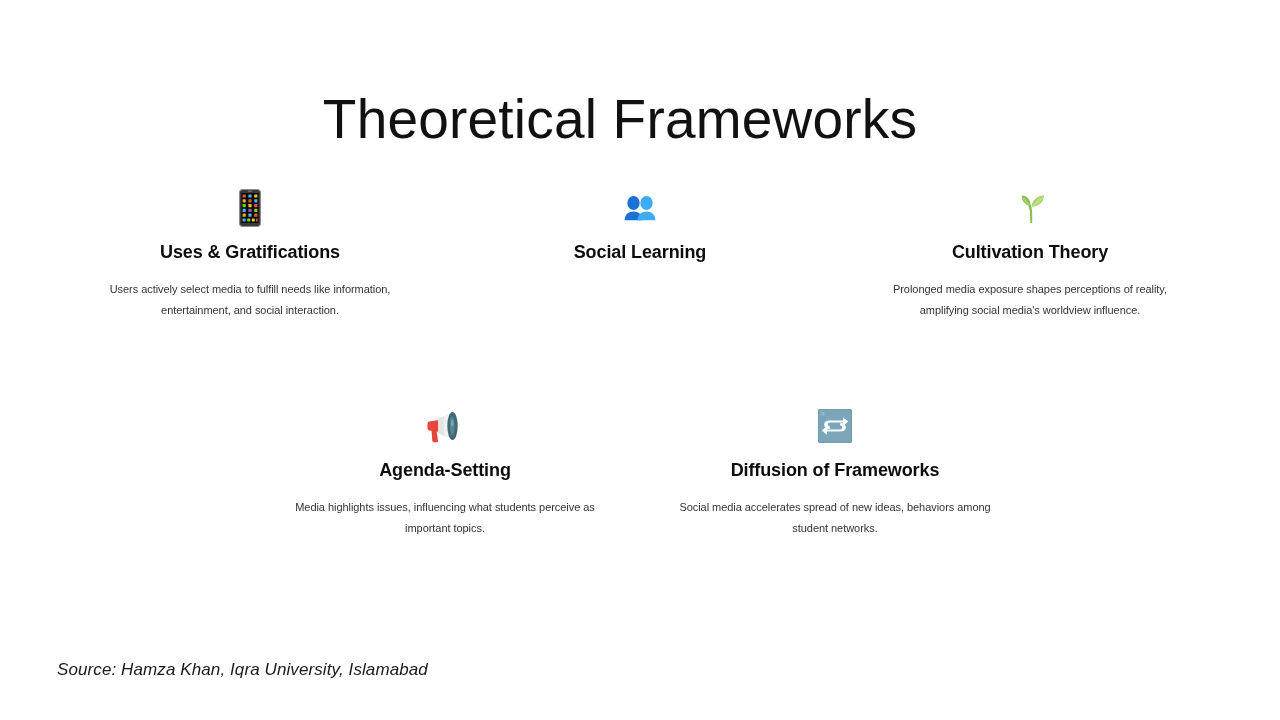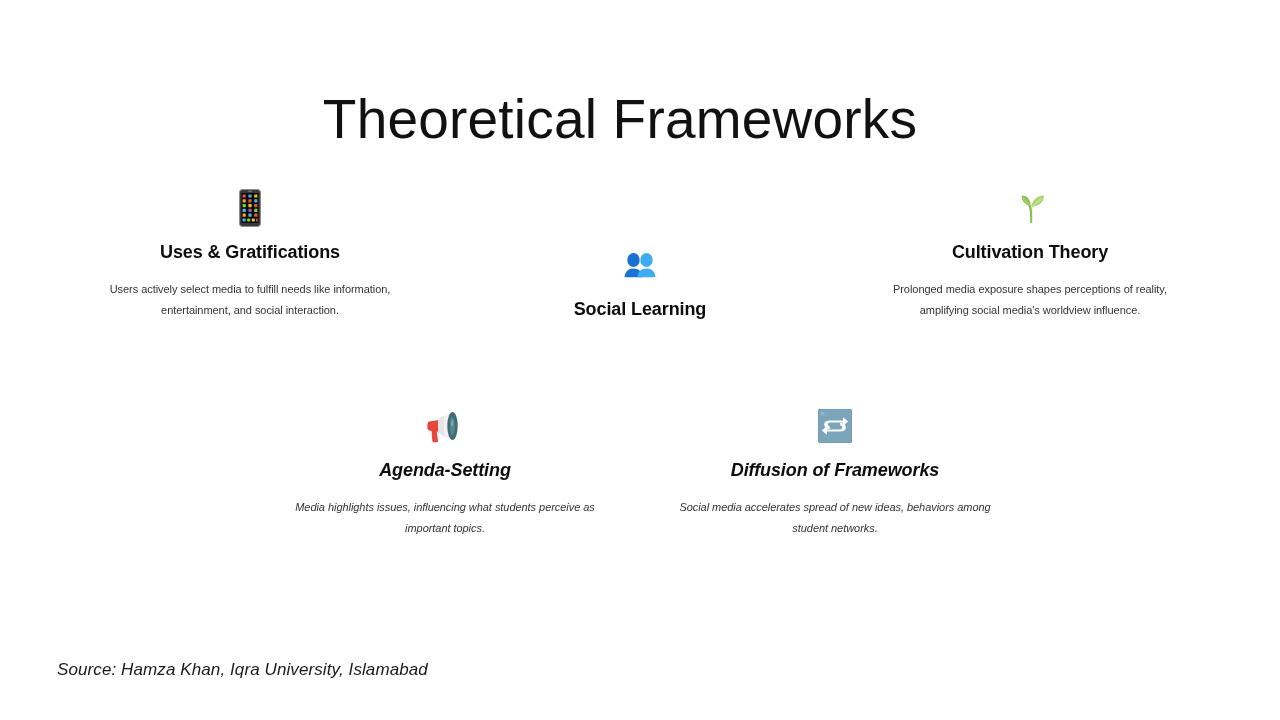--- a/index.html
+++ b/index.html
@@ -49,24 +49,23 @@
   .row-bottom { top: 404px; }
 
   .card {
     width: 340px;
     display: flex;
     flex-direction: column;
     align-items: center;
     text-align: center;
     padding: 0 8px;
     box-sizing: border-box;
-    justify-content: flex-end;
   }
   .row-top .card { margin: 0 25px; }
-  .row-bottom .card { margin: 0 25px; font-style: italic; }
+  .row-bottom .card { margin: 0 25px; }
 
   .card-icon {
     height: 44px;
     display: flex;
     align-items: center;
     justify-content: center;
     margin-bottom: 4px;
   }
   .card-icon svg { display: block; }
 

